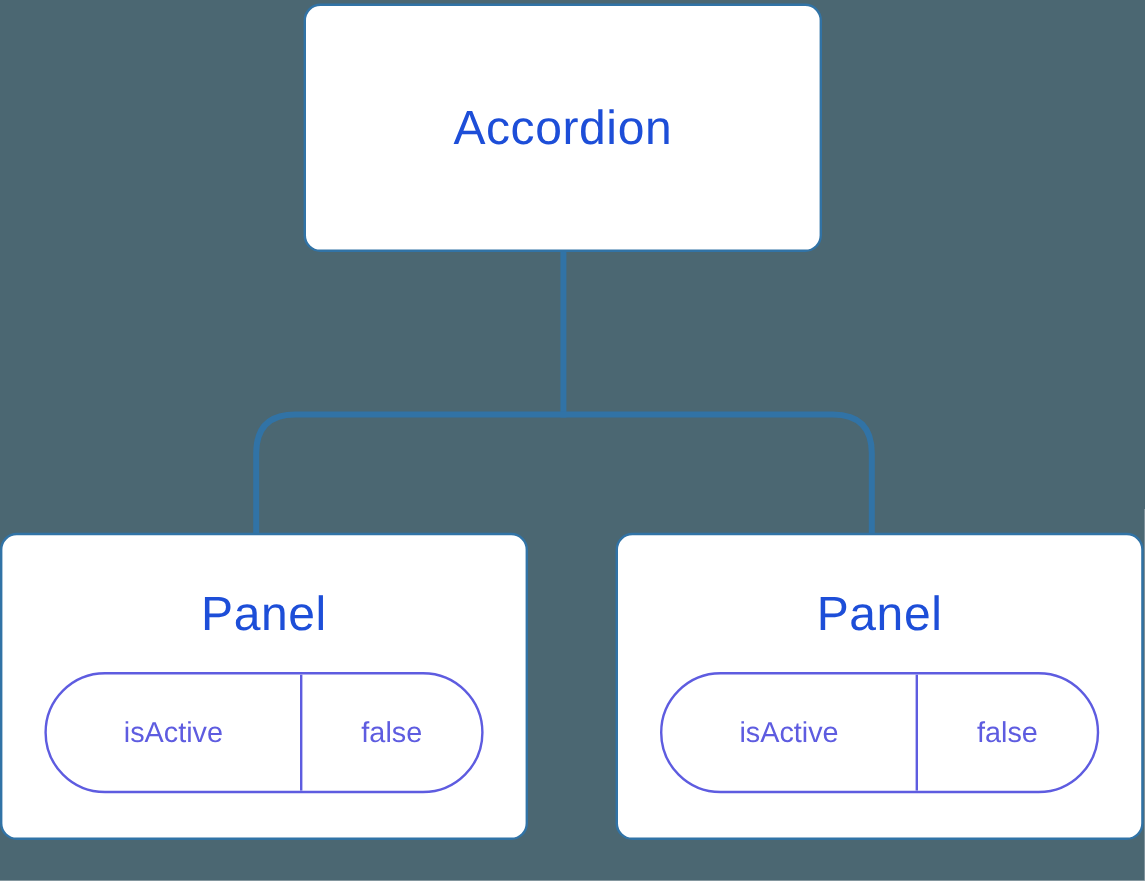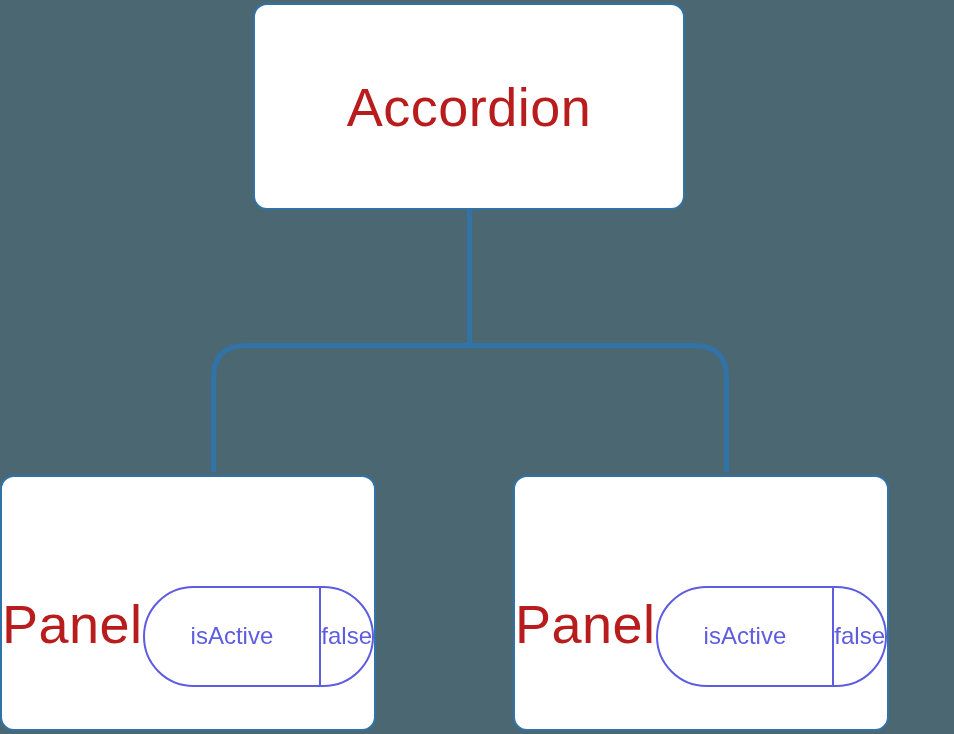--- a/index.html
+++ b/index.html
@@ -32,32 +32,32 @@
   .root-node {
     left: 253px;
     top: 3px;
     width: 432px;
     height: 207px;
     display: flex;
     align-items: center;
     justify-content: center;
   }
   .node-label {
-    font-size: 54px;
+    font-size: 40px;
     line-height: 48px;
-    color: #b91c1c;
+    color: #1d4ed8;
     letter-spacing: 0.5px;
     white-space: nowrap;
   }
   .panel-node {
-    top: 475px;
-    width: 376px;
+    top: 444px;
+    width: 440px;
     height: 256px;
     display: flex;
-    flex-direction: row;
+    flex-direction: column;
     align-items: center;
     padding-top: 42px;
   }
   .panel-1 { left: 0px; }
   .panel-2 { left: 513px; }
   .prop-pill {
     margin-top: 24px;
     width: 366px;
     height: 101px;
     box-sizing: border-box;

